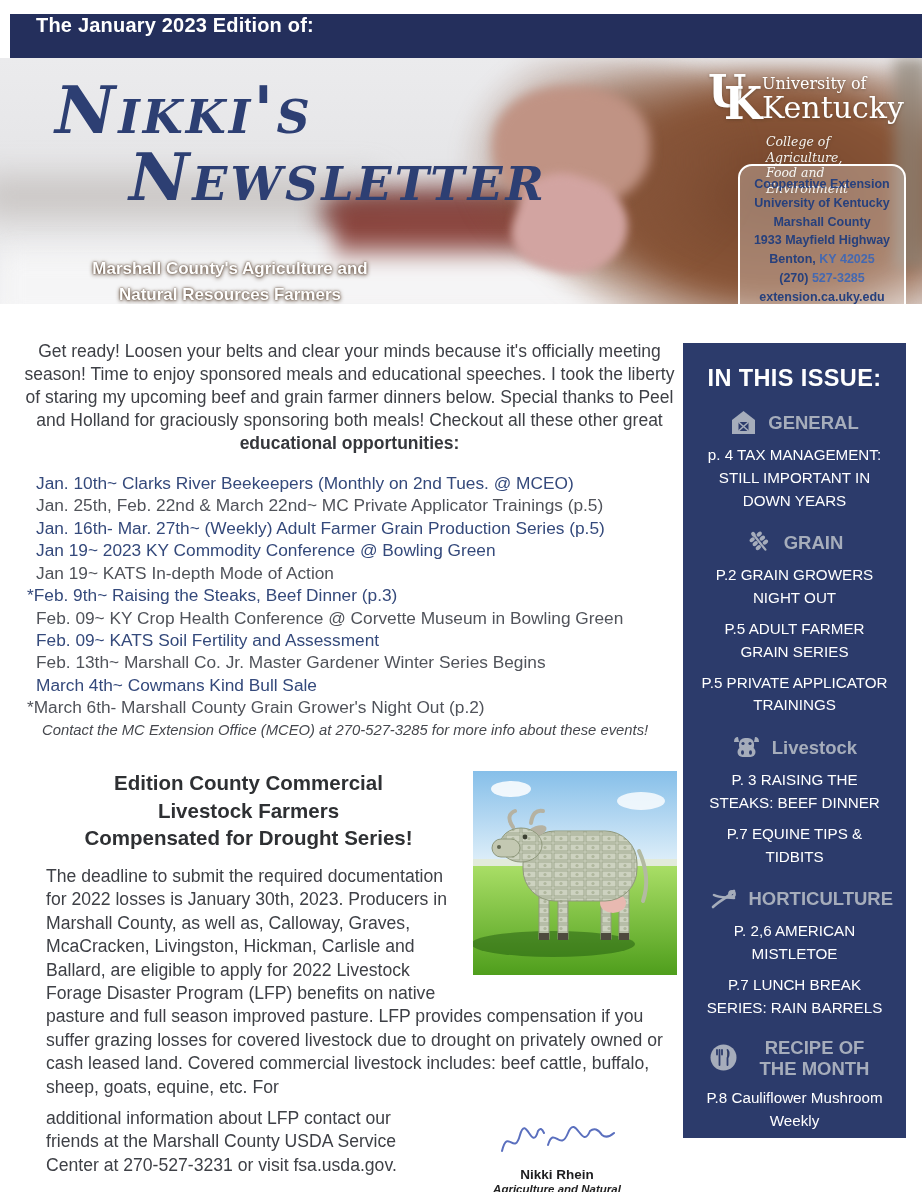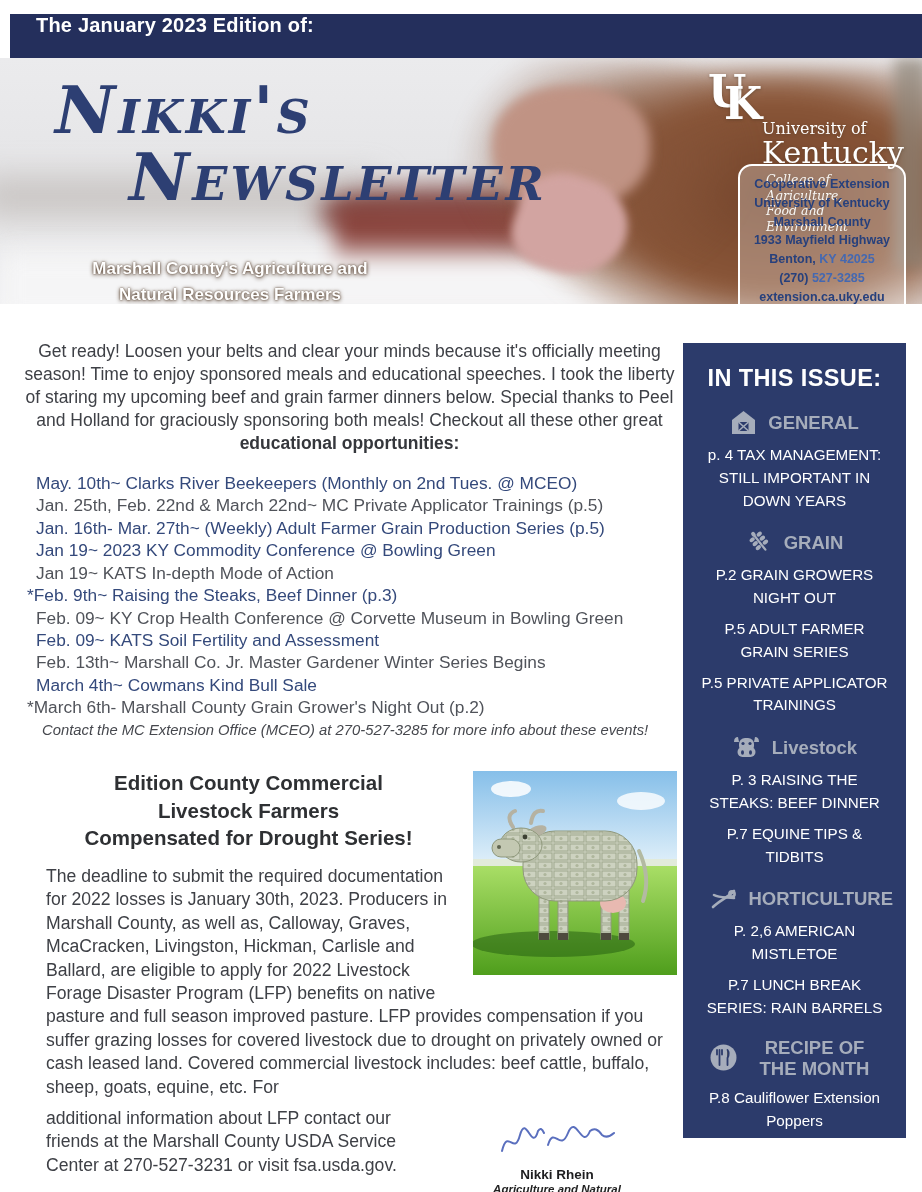--- a/index.html
+++ b/index.html
@@ -37,21 +37,21 @@
            text-shadow:0 1px 4px rgba(70,45,25,.95),0 0 2px rgba(70,45,25,.8);}
 
   
   .uk{position:absolute;right:18px;top:16px;width:196px;color:#fff;
       text-shadow:0 1px 3px rgba(80,60,40,.55);}
   .uk-row{display:flex;align-items:flex-start;}
   .uk-mono{font-family:"DejaVu Serif",serif;font-weight:bold;line-height:.8;width:52px;position:relative;height:56px;}
   .uk-mono .u{font-size:44px;position:absolute;left:0;top:0;}
   .uk-mono .k{font-size:44px;position:absolute;left:16px;top:12px;}
   .uk-name{font-family:"DejaVu Serif",serif;margin-left:6px;}
-  .uk-name .n1{font-size:16px;margin-top:45px;}
+  .uk-name .n1{font-size:16px;}
   .uk-name .n2{font-size:30px;line-height:1;}
   .uk-college{font-family:"DejaVu Serif",serif;font-style:italic;font-size:12.5px;line-height:1.25;
               margin:4px 0 0 58px;color:#f4f2ee;}
 
   
   .contact{position:absolute;right:16px;top:106px;width:154px;border:2px solid #fff;border-radius:14px;
            background:rgba(255,255,255,.28);padding:9px 5px;text-align:center;color:#27407c;
            font-weight:bold;font-size:12.5px;line-height:1.5;}
   .contact .link{color:#4468b1;}
 
@@ -142,21 +142,21 @@
         <div><span>Benton, </span><span class="link">KY 42025</span></div>
         <div><span>(270) </span><span class="link">527-3285</span></div>
         <div><span>extension.ca.uky.edu</span></div>
       </div>
   </div>
 
   <div class="main">
     <p class="intro"><span>Get ready! Loosen your belts and clear your minds because it's officially meeting season! Time to enjoy sponsored meals and educational speeches. I took the liberty of staring my upcoming beef and grain farmer dinners below. Special thanks to Peel and Holland for graciously sponsoring both meals! Checkout all these other great </span><strong>educational opportunities:</strong></p>
 
     <div class="events" id="events-list">
-        <div class="event navy">May. 10th~ Clarks River Beekeepers (Monthly on 2nd Tues. @ MCEO)</div>
+        <div class="event navy">Jan. 10th~ Clarks River Beekeepers (Monthly on 2nd Tues. @ MCEO)</div>
         <div class="event gray">Jan. 25th, Feb. 22nd &amp; March 22nd~ MC Private Applicator Trainings (p.5)</div>
         <div class="event navy">Jan. 16th- Mar. 27th~ (Weekly) Adult Farmer Grain Production Series (p.5)</div>
         <div class="event navy">Jan 19~ 2023 KY Commodity Conference @ Bowling Green</div>
         <div class="event gray">Jan 19~ KATS In-depth Mode of Action</div>
         <div class="event navy starred">*Feb. 9th~ Raising the Steaks, Beef Dinner (p.3)</div>
         <div class="event gray">Feb. 09~ KY Crop Health Conference @ Corvette Museum in Bowling Green</div>
         <div class="event navy">Feb. 09~ KATS Soil Fertility and Assessment</div>
         <div class="event gray">Feb. 13th~ Marshall Co. Jr. Master Gardener Winter Series Begins</div>
         <div class="event navy">March 4th~ Cowmans Kind Bull Sale</div>
         <div class="event gray starred">*March 6th- Marshall County Grain Grower's Night Out (p.2)</div>
@@ -315,18 +315,18 @@
               <svg width="29" height="29" viewBox="0 0 29 29">
                 <circle cx="14.5" cy="14.5" r="13" fill="#a6adbb"></circle>
                 <g stroke="#2c3b6b" stroke-width="1.8" stroke-linecap="round">
                   <path d="M10.5 7 V13 M8 7 V11.5 M13 7 V11.5 M10.5 13 V22"></path>
                   <path d="M18.5 7 q2.5 3 0 8 V22"></path>
                 </g>
               </svg>
             </span>
             <span class="hd">RECIPE OF THE MONTH</span>
           </div>
-          <div class="sb-item">P.8 Cauliflower Extension Poppers</div>
+          <div class="sb-item">P.8 Cauliflower Mushroom Weekly</div>
         </div>
       </div>
   </aside>
 
 </div>
 
 </body></html>

